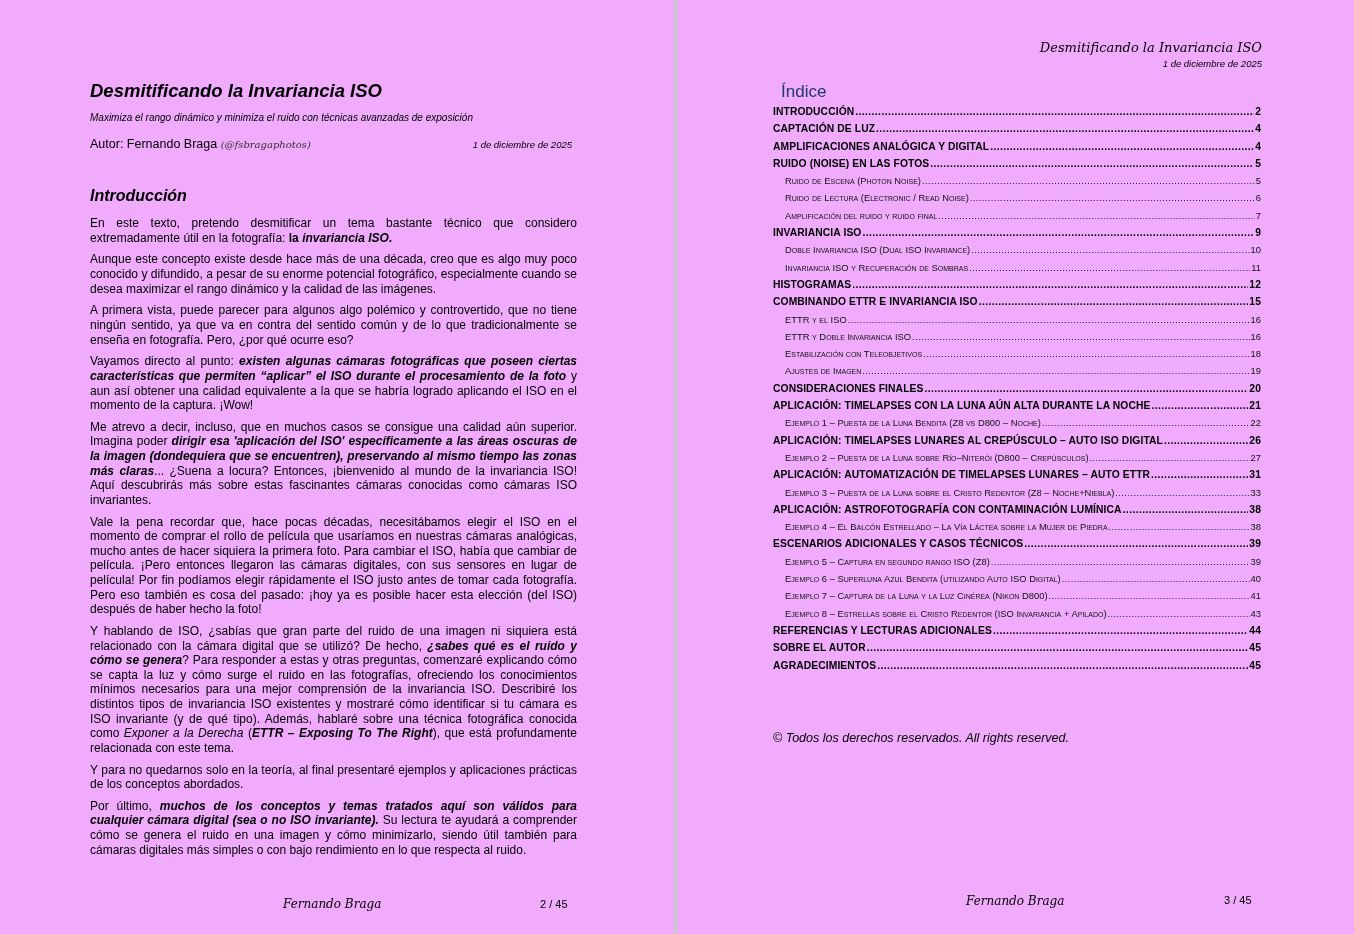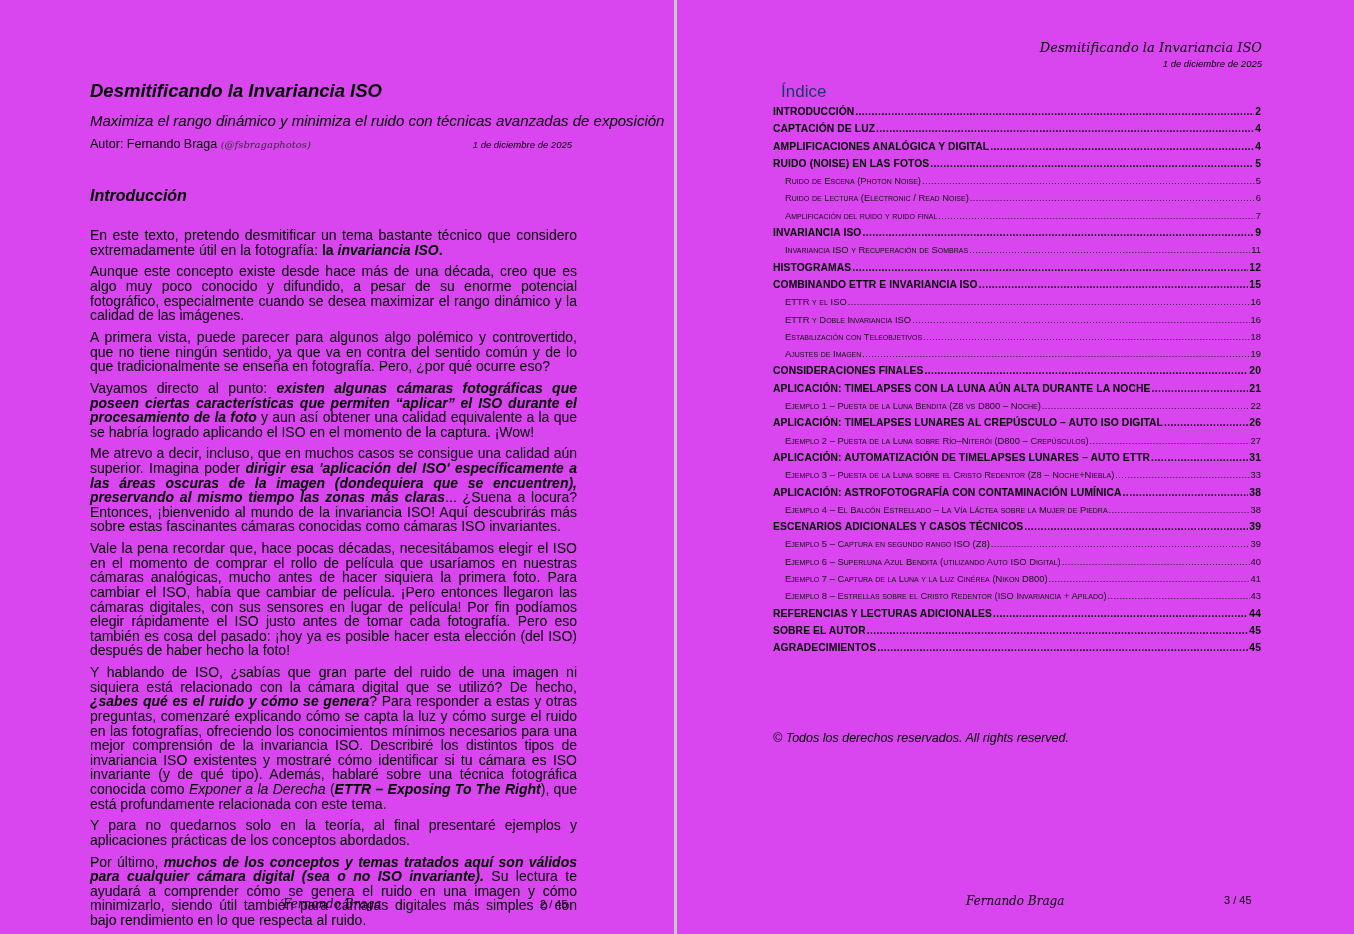--- a/index.html
+++ b/index.html
@@ -1,32 +1,32 @@
 <!DOCTYPE html>
 <html><head>
 <meta charset="utf-8">
 <style>
   html, body { margin:0; padding:0; }
   body {
     width:1354px; height:934px; background:#ffffff; position:relative; overflow:hidden;
     font-family:"Liberation Sans", sans-serif; color:#000;
   }
-  .page { position:absolute; top:0; height:934px; background:#d946ef; }
+  .page { position:absolute; top:0; height:934px; background:#f0abfc; }
   .page-left { left:0; width:674px; }
   .page-divider { position:absolute; left:674px; top:0; width:3px; height:934px; background:#c8c8c8; }
   .page-right { left:677px; width:677px; }
 
   
   .doc-title { position:absolute; left:90px; top:80px; font-size:18.5px; font-weight:bold; font-style:italic; }
-  .doc-subtitle { position:absolute; left:90px; top:112px; font-size:15px; font-style:italic; }
+  .doc-subtitle { position:absolute; left:90px; top:112px; font-size:10px; font-style:italic; }
   .author-line { position:absolute; left:90px; top:137px; width:482px; font-size:12.5px; }
   .author-handle { font-family:"DejaVu Serif", serif; font-style:italic; font-size:10px; color:#333; }
   .author-date { position:absolute; right:0; top:2px; font-size:9.5px; font-style:italic; }
   .section-heading { position:absolute; left:90px; top:187px; font-size:16px; font-weight:bold; font-style:italic; }
-  .body-text { position:absolute; left:90px; top:228px; width:487px; font-size:14px; line-height:14.6px; text-align:justify; }
+  .body-text { position:absolute; left:90px; top:216px; width:487px; font-size:12px; line-height:14.6px; text-align:justify; }
   .body-text p { margin:0 0 7.2px 0; }
   .bi { font-weight:bold; font-style:italic; }
   .it { font-style:italic; }
   .bo { font-weight:bold; }
 
   .footer-author { position:absolute; font-family:"DejaVu Serif", serif; font-style:italic; font-size:12px; }
   .footer-page { position:absolute; font-size:11px; }
 
   
   .header-title { position:absolute; right:92px; top:40px; font-family:"DejaVu Serif", serif; font-style:italic; font-size:13px; }
@@ -112,20 +112,25 @@
         <span class="toc-label">Amplificación del ruido y ruido final</span>
         <span class="toc-dots"></span>
         <span class="toc-page">7</span>
       </div>
       <div class="toc-row l1">
         <span class="toc-label">INVARIANCIA ISO</span>
         <span class="toc-dots"></span>
         <span class="toc-page">9</span>
       </div>
       <div class="toc-row l2">
+        <span class="toc-label">Doble Invariancia ISO (Dual ISO Invariance)</span>
+        <span class="toc-dots"></span>
+        <span class="toc-page">10</span>
+      </div>
+      <div class="toc-row l2">
         <span class="toc-label">Invariancia ISO y Recuperación de Sombras</span>
         <span class="toc-dots"></span>
         <span class="toc-page">11</span>
       </div>
       <div class="toc-row l1">
         <span class="toc-label">HISTOGRAMAS</span>
         <span class="toc-dots"></span>
         <span class="toc-page">12</span>
       </div>
       <div class="toc-row l1">

